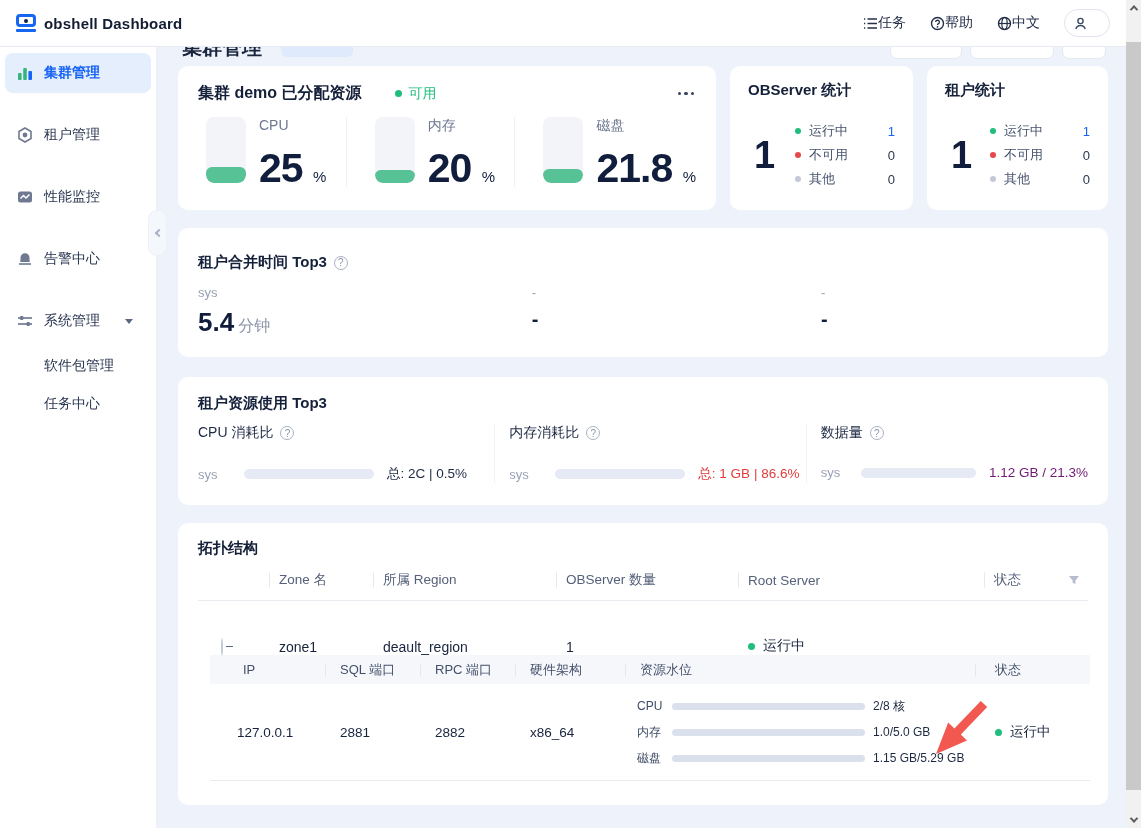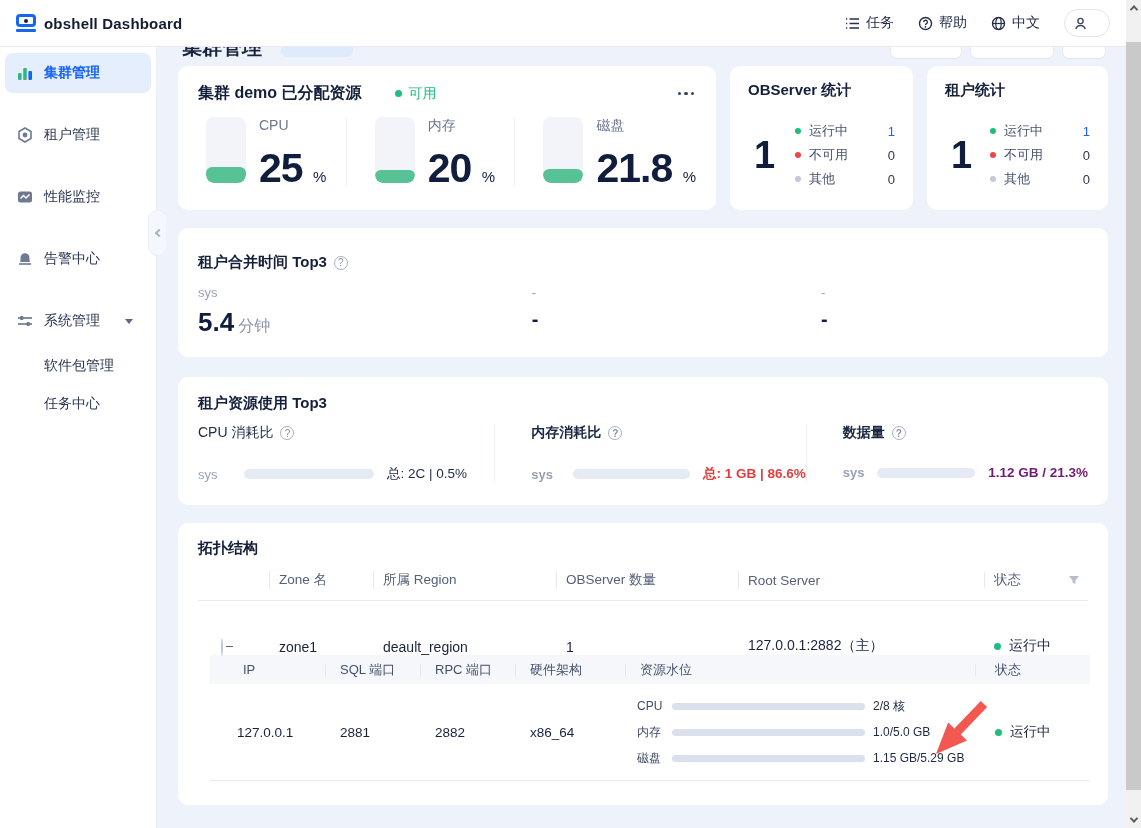--- a/index.html
+++ b/index.html
@@ -10,21 +10,21 @@
   
   .hdr { position:absolute; left:0; top:0; width:1126px; height:47px; background:#fff;
          border-bottom:1px solid #e8ebf1; display:flex; align-items:center; padding:0 16px; z-index:30; }
   .brand { display:flex; align-items:center; gap:8px; }
   .logo { position:relative; width:20px; height:18px; }
   .logo .scr { position:absolute; left:0; top:0; width:20px; height:13px; border:3px solid #1567f2; border-radius:4px; background:#fff; }
   .logo .dot { position:absolute; left:8px; top:5px; width:4px; height:4px; background:#13234d; }
   .logo .base { position:absolute; left:0; bottom:0; width:20px; height:3px; background:#1567f2; border-radius:1px; }
   .brand-name { font-size:15px; font-weight:700; color:#121c33; letter-spacing:.2px; }
   .hdr-right { margin-left:auto; display:flex; align-items:center; gap:24px; }
-  .hdr-item { display:flex; align-items:center; gap:6px; font-size:14px; color:#232e47; cursor:pointer; }
+  .hdr-item { display:flex; align-items:center; font-size:14px; color:#232e47; cursor:pointer; }
   .hicon { width:15px; height:15px; display:inline-block; }
   .avatar { width:46px; height:28px; border:1px solid #dfe4ee; border-radius:14px; display:flex; align-items:center; padding-left:8px; background:#fff; }
 
   
   .sidebar { position:absolute; left:0; top:47px; width:157px; height:781px; background:#fff; border-right:1px solid #eef0f5; z-index:20; }
   .side-item { display:flex; align-items:center; gap:11px; height:40px; margin:6px 5px; padding-left:12px;
                font-size:14px; color:#2a3650; border-radius:8px; cursor:pointer; }
   .side-item.sel { background:#e4eefd; color:#1763f5; font-weight:700; }
   .side-item .sicon { width:16px; height:16px; flex:0 0 16px; }
   .side-gap { height:10px; }
@@ -83,21 +83,21 @@
   .merge-name { font-size:13px; color:#98a1b4; }
   .merge-val-row { margin-top:9px; display:flex; align-items:baseline; gap:4px; }
   .merge-val { font-size:26px; font-weight:700; color:#101d3c; line-height:1; }
   .merge-unit { font-size:16px; color:#8b93a8; }
   .mi-2 .merge-val, .mi-3 .merge-val { font-size:20px; }
 
   
   .card-usage { margin-top:20px; height:128px; padding:17px 20px 0; }
   .metrics { display:flex; margin-top:11px; }
   .metric { }
-  .metric + .metric { border-left:1px solid #eef1f6; padding-left:36px;font-weight:bold; }
+  .metric + .metric { border-left:1px solid #eef1f6; padding-left:14px; }
   .m1 { width:33.3%; } .m2 { width:35%; } .m3 { width:31.7%; }
   .metric-head { display:flex; align-items:center; font-size:14px; color:#1d2942; }
   .metric-row { display:flex; align-items:center; margin-top:23px; }
   .m-tenant { width:46px; font-size:13px; color:#98a1b4; }
   .m-track { width:130px; height:10px; border-radius:5px; background:#e5eaf4; overflow:hidden; margin-right:13px; }
   .m-fill { height:100%; border-radius:5px; }
   .m-value { font-size:13.5px; white-space:nowrap; }
 
   
   .card-topo { margin-top:18px; height:282px; padding:16px 20px 0; }
@@ -439,21 +439,20 @@
               </svg>
           </span>
         </div>
       </div>
 
       <div class="zone-row">
         <div class="c-expand"><span class="expand-btn"></span></div>
         <div class="c-zone">zone1</div>
         <div class="c-region">deault_region</div>
         <div class="c-count">1</div>
-        <div class="c-root">127.0.0.1:2882（主）</div>
         <div class="c-status">
           <span class="status-cell">
             <span class="dot" style="background: rgb(32, 189, 125);"></span>
             <span>运行中</span>
           </span>
         </div>
       </div>
 
       <div class="inner-tbl">
         <div class="inner-head">

